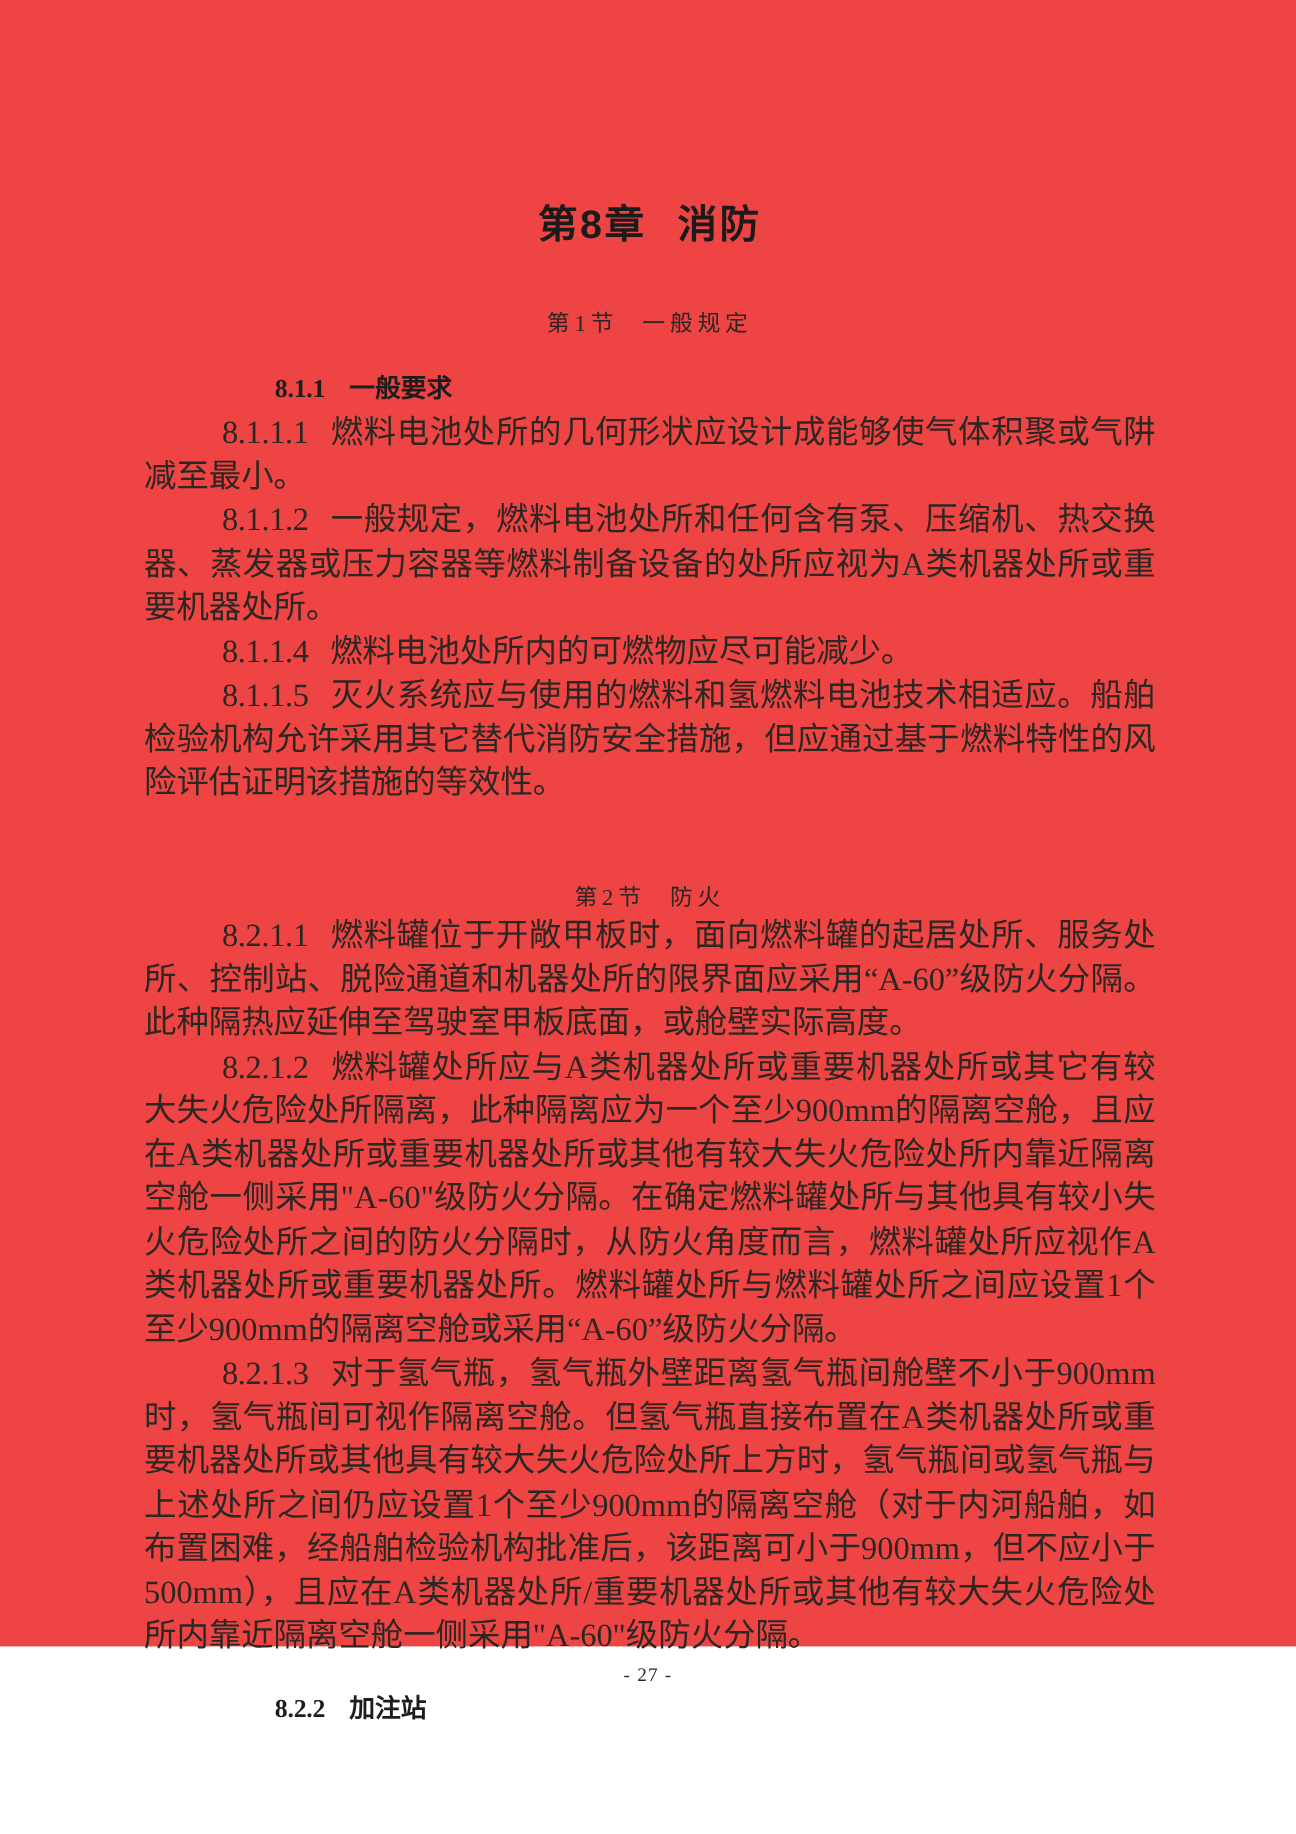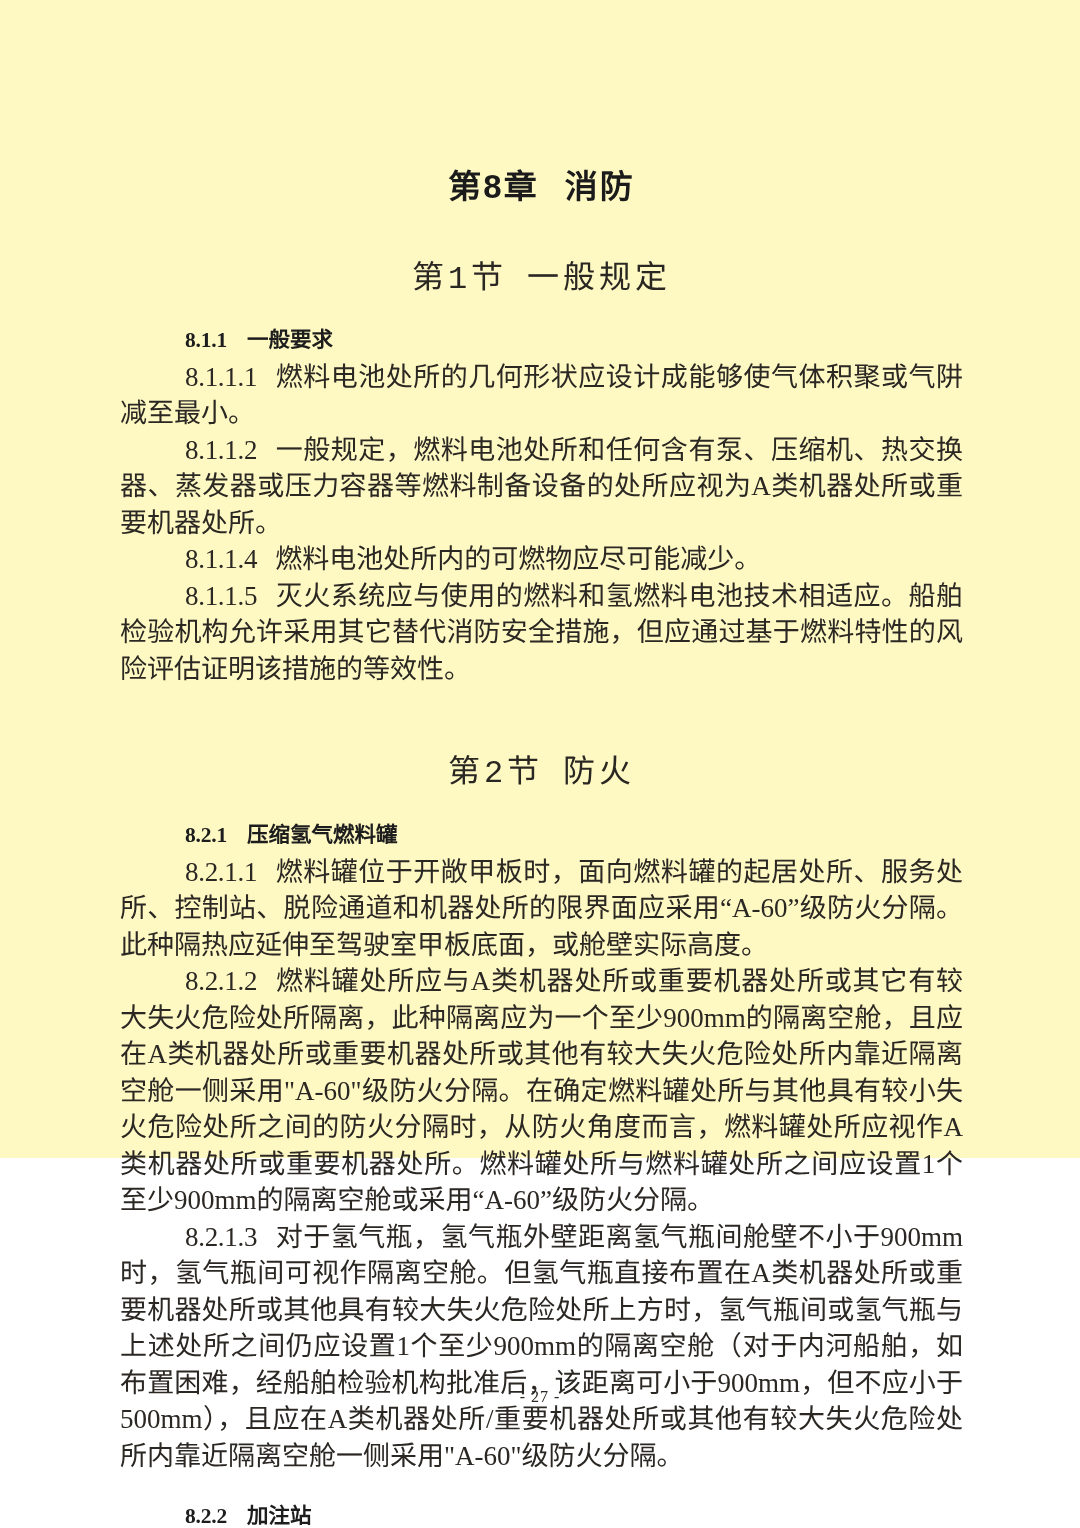--- a/index.html
+++ b/index.html
@@ -16,22 +16,22 @@
     font-family: "Liberation Serif", "DejaVu Serif", serif;
     color: #231f20;
     -webkit-font-smoothing: antialiased;
   }
 
   .page {
     position: absolute;
     left: 0;
     top: 0;
     width: 1080px;
-    height: 1158px;
-    background: #fef9c3;
+    height: 1372px;
+    background: #ef4444;
   }
 
   .content {
     position: absolute;
     left: 120px;
     top: 0;
     width: 843px;
   }
 
   
@@ -45,23 +45,23 @@
     line-height: 1.3;
     letter-spacing: 2px;
     color: #1b1b1b;
   }
   .chapter-title .gap { display: inline-block; width: 26px; }
 
   
   .section-title {
     margin: 0;
     text-align: center;
-    font-family: Liberation Mono, monospace;
+    font-family: Liberation Serif, serif;
     font-weight: 400;
-    font-size: 32px;
+    font-size: 19px;
     line-height: 1.3;
     letter-spacing: 4px;
     color: #2a2723;
   }
   .section-title .gap { display: inline-block; width: 20px; }
   .sec1-title { padding-top: 50px; }
   .sec2-title { padding-top: 66px; }
 
   
   .subhead {
@@ -70,20 +70,21 @@
     font-weight: 700;
     font-size: 21.5px;
     line-height: 36.5px;
     letter-spacing: 0px;
     color: #1d1d1d;
   }
   .subhead .num {
     font-family: "Liberation Serif", "DejaVu Serif", serif;
     font-weight: 700;
     letter-spacing: -0.2px;
+    margin-left: 44px;
   }
   .subhead .gap { display: inline-block; width: 20px; }
 
   
   .para {
     margin: 0;
     font-size: 27px;
     line-height: 36.5px;
     text-align: justify;
     text-justify: inter-ideograph;
@@ -130,21 +131,20 @@
 
     <p class="para"><span class="num">8.1.1.2</span><span class="gap"></span><span>一般规定，燃料电池处所和任何含有泵、压缩机、热交换器、蒸发器或压力容器等燃料制备设备的处所应视为A类机器处所或重要机器处所。</span></p>
 
 
     <p class="para"><span class="num">8.1.1.4</span><span class="gap"></span><span>燃料电池处所内的可燃物应尽可能减少。</span></p>
 
     <p class="para"><span class="num">8.1.1.5</span><span class="gap"></span><span>灭火系统应与使用的燃料和氢燃料电池技术相适应。船舶检验机构允许采用其它替代消防安全措施，但应通过基于燃料特性的风险评估证明该措施的等效性。</span></p>
 
     <h2 class="section-title sec2-title"><span>第</span><span>2</span><span>节</span><span class="gap"></span><span>防火</span></h2>
 
-    <h3 class="subhead gap-first-body"><span class="num">8.2.1</span><span class="gap"></span><span>压缩氢气燃料罐</span></h3>
 
     <p class="para"><span class="num">8.2.1.1</span><span class="gap"></span><span>燃料罐位于开敞甲板时，面向燃料罐的起居处所、服务处所、控制站、脱险通道和机器处所的限界面应采用“A-60”级防火分隔。此种隔热应延伸至驾驶室甲板底面，或舱壁实际高度。</span></p>
 
     <p class="para"><span class="num">8.2.1.2</span><span class="gap"></span><span>燃料罐处所应与A类机器处所或重要机器处所或其它有较大失火危险处所隔离，此种隔离应为一个至少900mm的隔离空舱，且应在A类机器处所或重要机器处所或其他有较大失火危险处所内靠近隔离空舱一侧采用"A-60"级防火分隔。在确定燃料罐处所与其他具有较小失火危险处所之间的防火分隔时，从防火角度而言，燃料罐处所应视作A类机器处所或重要机器处所。燃料罐处所与燃料罐处所之间应设置1个至少900mm的隔离空舱或采用“A-60”级防火分隔。</span></p>
 
     <p class="para"><span class="num">8.2.1.3</span><span class="gap"></span><span>对于氢气瓶，氢气瓶外壁距离氢气瓶间舱壁不小于900mm时，氢气瓶间可视作隔离空舱。但氢气瓶直接布置在A类机器处所或重要机器处所或其他具有较大失火危险处所上方时，氢气瓶间或氢气瓶与上述处所之间仍应设置1个至少900mm的隔离空舱（对于内河船舶，如布置困难，经船舶检验机构批准后，该距离可小于900mm，但不应小于500mm），且应在A类机器处所/重要机器处所或其他有较大失火危险处所内靠近隔离空舱一侧采用"A-60"级防火分隔。</span></p>
 
     <h3 class="subhead gap-before-subhead"><span class="num">8.2.2</span><span class="gap"></span><span>加注站</span></h3>
 
 

